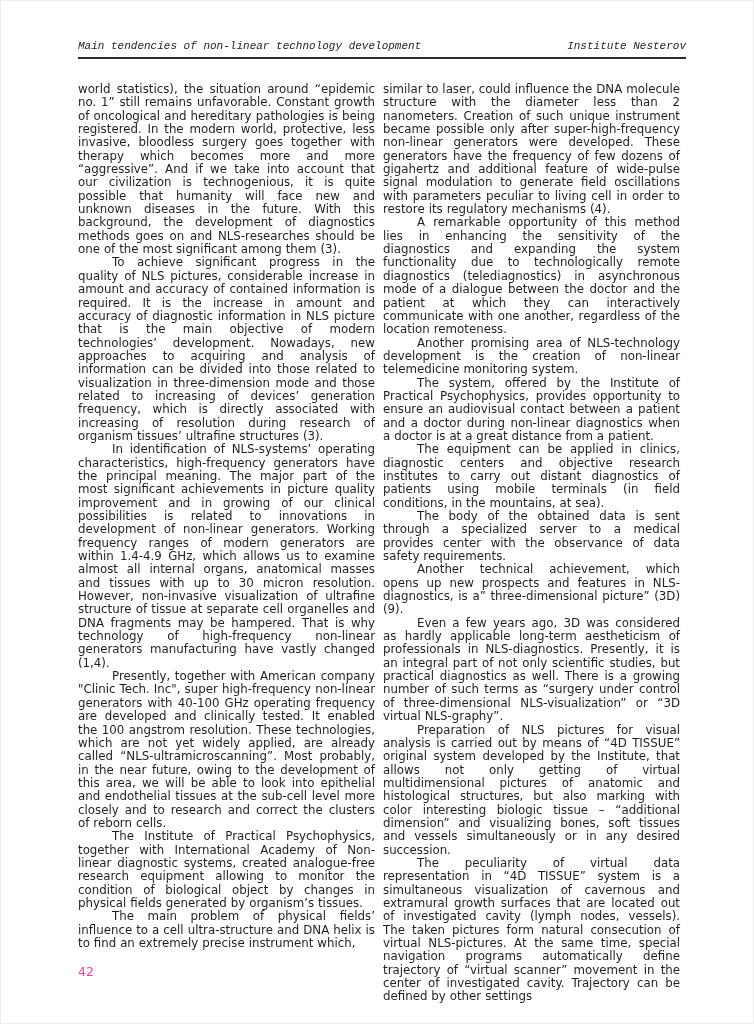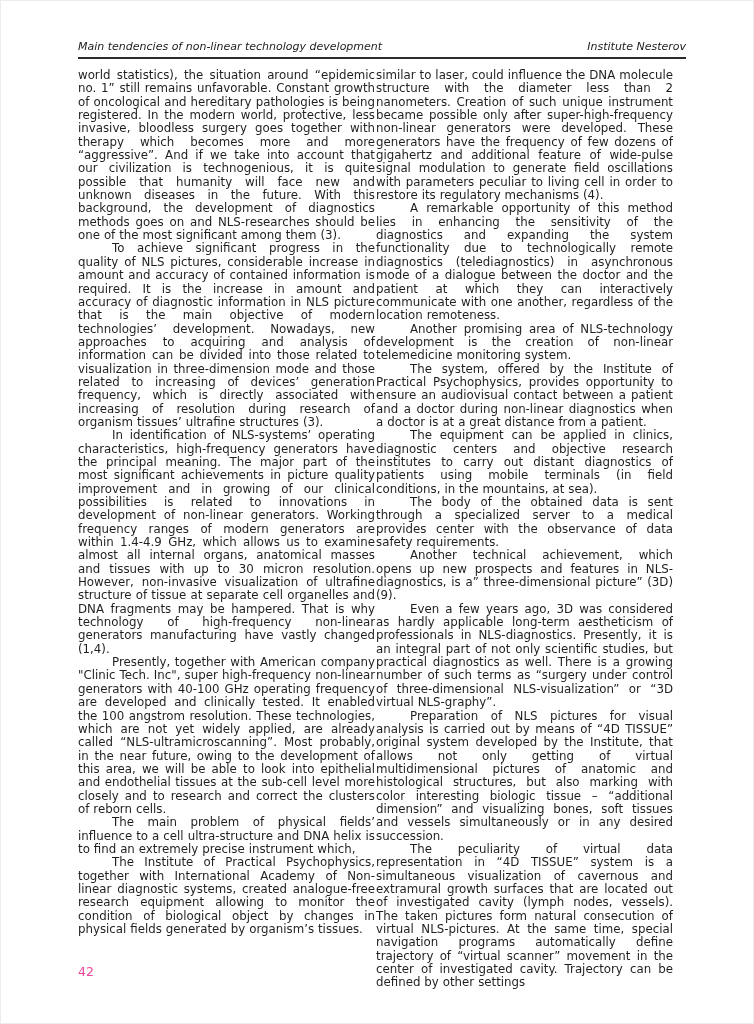--- a/index.html
+++ b/index.html
@@ -22,25 +22,26 @@
   .running-header {
     display: flex;
     justify-content: space-between;
     align-items: flex-end;
     font-style: italic;
     font-size: 11px;
     line-height: 13px;
     color: #222222;
     padding-bottom: 4px;
     border-bottom: 2px solid #2b2b2b;
+    font-family: Liberation Mono, monospace;
   }
   .cols {
     display: flex;
-    gap: 1px;
-    margin-top: 10px;
+    gap: 8px;
+    margin-top: 24px;
   }
   .col { width: 297px; }
   .para {
     margin: 0;
     text-align: justify;
     font-size: 11.8px;
     line-height: 13.35px;
     word-spacing: 0.2px;
   }
   .indent { text-indent: 34px; }
@@ -63,22 +64,22 @@
       <span>Institute Nesterov</span>
     </div>
 
     <div class="cols">
 
       <div class="col">
         <p class="para">world statistics), the situation around “epidemic no. 1” still remains unfavorable. Constant growth of oncological and hereditary pathologies is being registered. In the modern world, protective, less invasive, bloodless surgery goes together with therapy which becomes more and more “aggressive”. And if we take into account that our civilization is technogenious, it is quite possible that humanity will face new and unknown diseases in the future. With this background, the development of diagnostics methods goes on and NLS-researches should be one of the most significant among them (3).</p>
         <p class="para indent">To achieve significant progress in the quality of NLS pictures, considerable increase in amount and accuracy of contained information is required. It is the increase in amount and accuracy of diagnostic information in NLS picture that is the main objective of modern technologies’ development. Nowadays, new approaches to acquiring and analysis of information can be divided into those related to visualization in three-dimension mode and those related to increasing of devices’ generation frequency, which is directly associated with increasing of resolution during research of organism tissues’ ultrafine structures (3).</p>
         <p class="para indent">In identification of NLS-systems’ operating characteristics, high-frequency generators have the principal meaning. The major part of the most significant achievements in picture quality improvement and in growing of our clinical possibilities is related to innovations in development of non-linear generators. Working frequency ranges of modern generators are within 1.4-4.9 GHz, which allows us to examine almost all internal organs, anatomical masses and tissues with up to 30 micron resolution. However, non-invasive visualization of ultrafine structure of tissue at separate cell organelles and DNA fragments may be hampered. That is why technology of high-frequency non-linear generators manufacturing have vastly changed (1,4).</p>
         <p class="para indent">Presently, together with American company "Clinic Tech. Inc", super high-frequency non-linear generators with 40-100 GHz operating frequency are developed and clinically tested. It enabled the 100 angstrom resolution. These technologies, which are not yet widely applied, are already called “NLS-ultramicroscanning”. Most probably, in the near future, owing to the development of this area, we will be able to look into epithelial and endothelial tissues at the sub-cell level more closely and to research and correct the clusters of reborn cells.</p>
+        <p class="para indent">The Institute of Practical Psychophysics, together with International Academy of Non-linear diagnostic systems, created analogue-free research equipment allowing to monitor the condition of biological object by changes in physical fields generated by organism’s tissues.</p>
         <p class="para indent">The main problem of physical fields’ influence to a cell ultra-structure and DNA helix is to find an extremely precise instrument which,</p>
-        <p class="para indent">The Institute of Practical Psychophysics, together with International Academy of Non-linear diagnostic systems, created analogue-free research equipment allowing to monitor the condition of biological object by changes in physical fields generated by organism’s tissues.</p>
       </div>
 
       <div class="col">
         <p class="para">similar to laser, could influence the DNA molecule structure with the diameter less than 2 nanometers. Creation of such unique instrument became possible only after super-high-frequency non-linear generators were developed. These generators have the frequency of few dozens of gigahertz and additional feature of wide-pulse signal modulation to generate field oscillations with parameters peculiar to living cell in order to restore its regulatory mechanisms (4).</p>
         <p class="para indent">A remarkable opportunity of this method lies in enhancing the sensitivity of the diagnostics and expanding the system functionality due to technologically remote diagnostics (telediagnostics) in asynchronous mode of a dialogue between the doctor and the patient at which they can interactively communicate with one another, regardless of the location remoteness.</p>
         <p class="para indent">Another promising area of NLS-technology development is the creation of non-linear telemedicine monitoring system.</p>
         <p class="para indent">The system, offered by the Institute of Practical Psychophysics, provides opportunity to ensure an audiovisual contact between a patient and a doctor during non-linear diagnostics when a doctor is at a great distance from a patient.</p>
         <p class="para indent">The equipment can be applied in clinics, diagnostic centers and objective research institutes to carry out distant diagnostics of patients using mobile terminals (in field conditions, in the mountains, at sea).</p>
         <p class="para indent">The body of the obtained data is sent through a specialized server to a medical provides center with the observance of data safety requirements.</p>
         <p class="para indent">Another technical achievement, which opens up new prospects and features in NLS-diagnostics, is a” three-dimensional picture” (3D) (9).</p>

